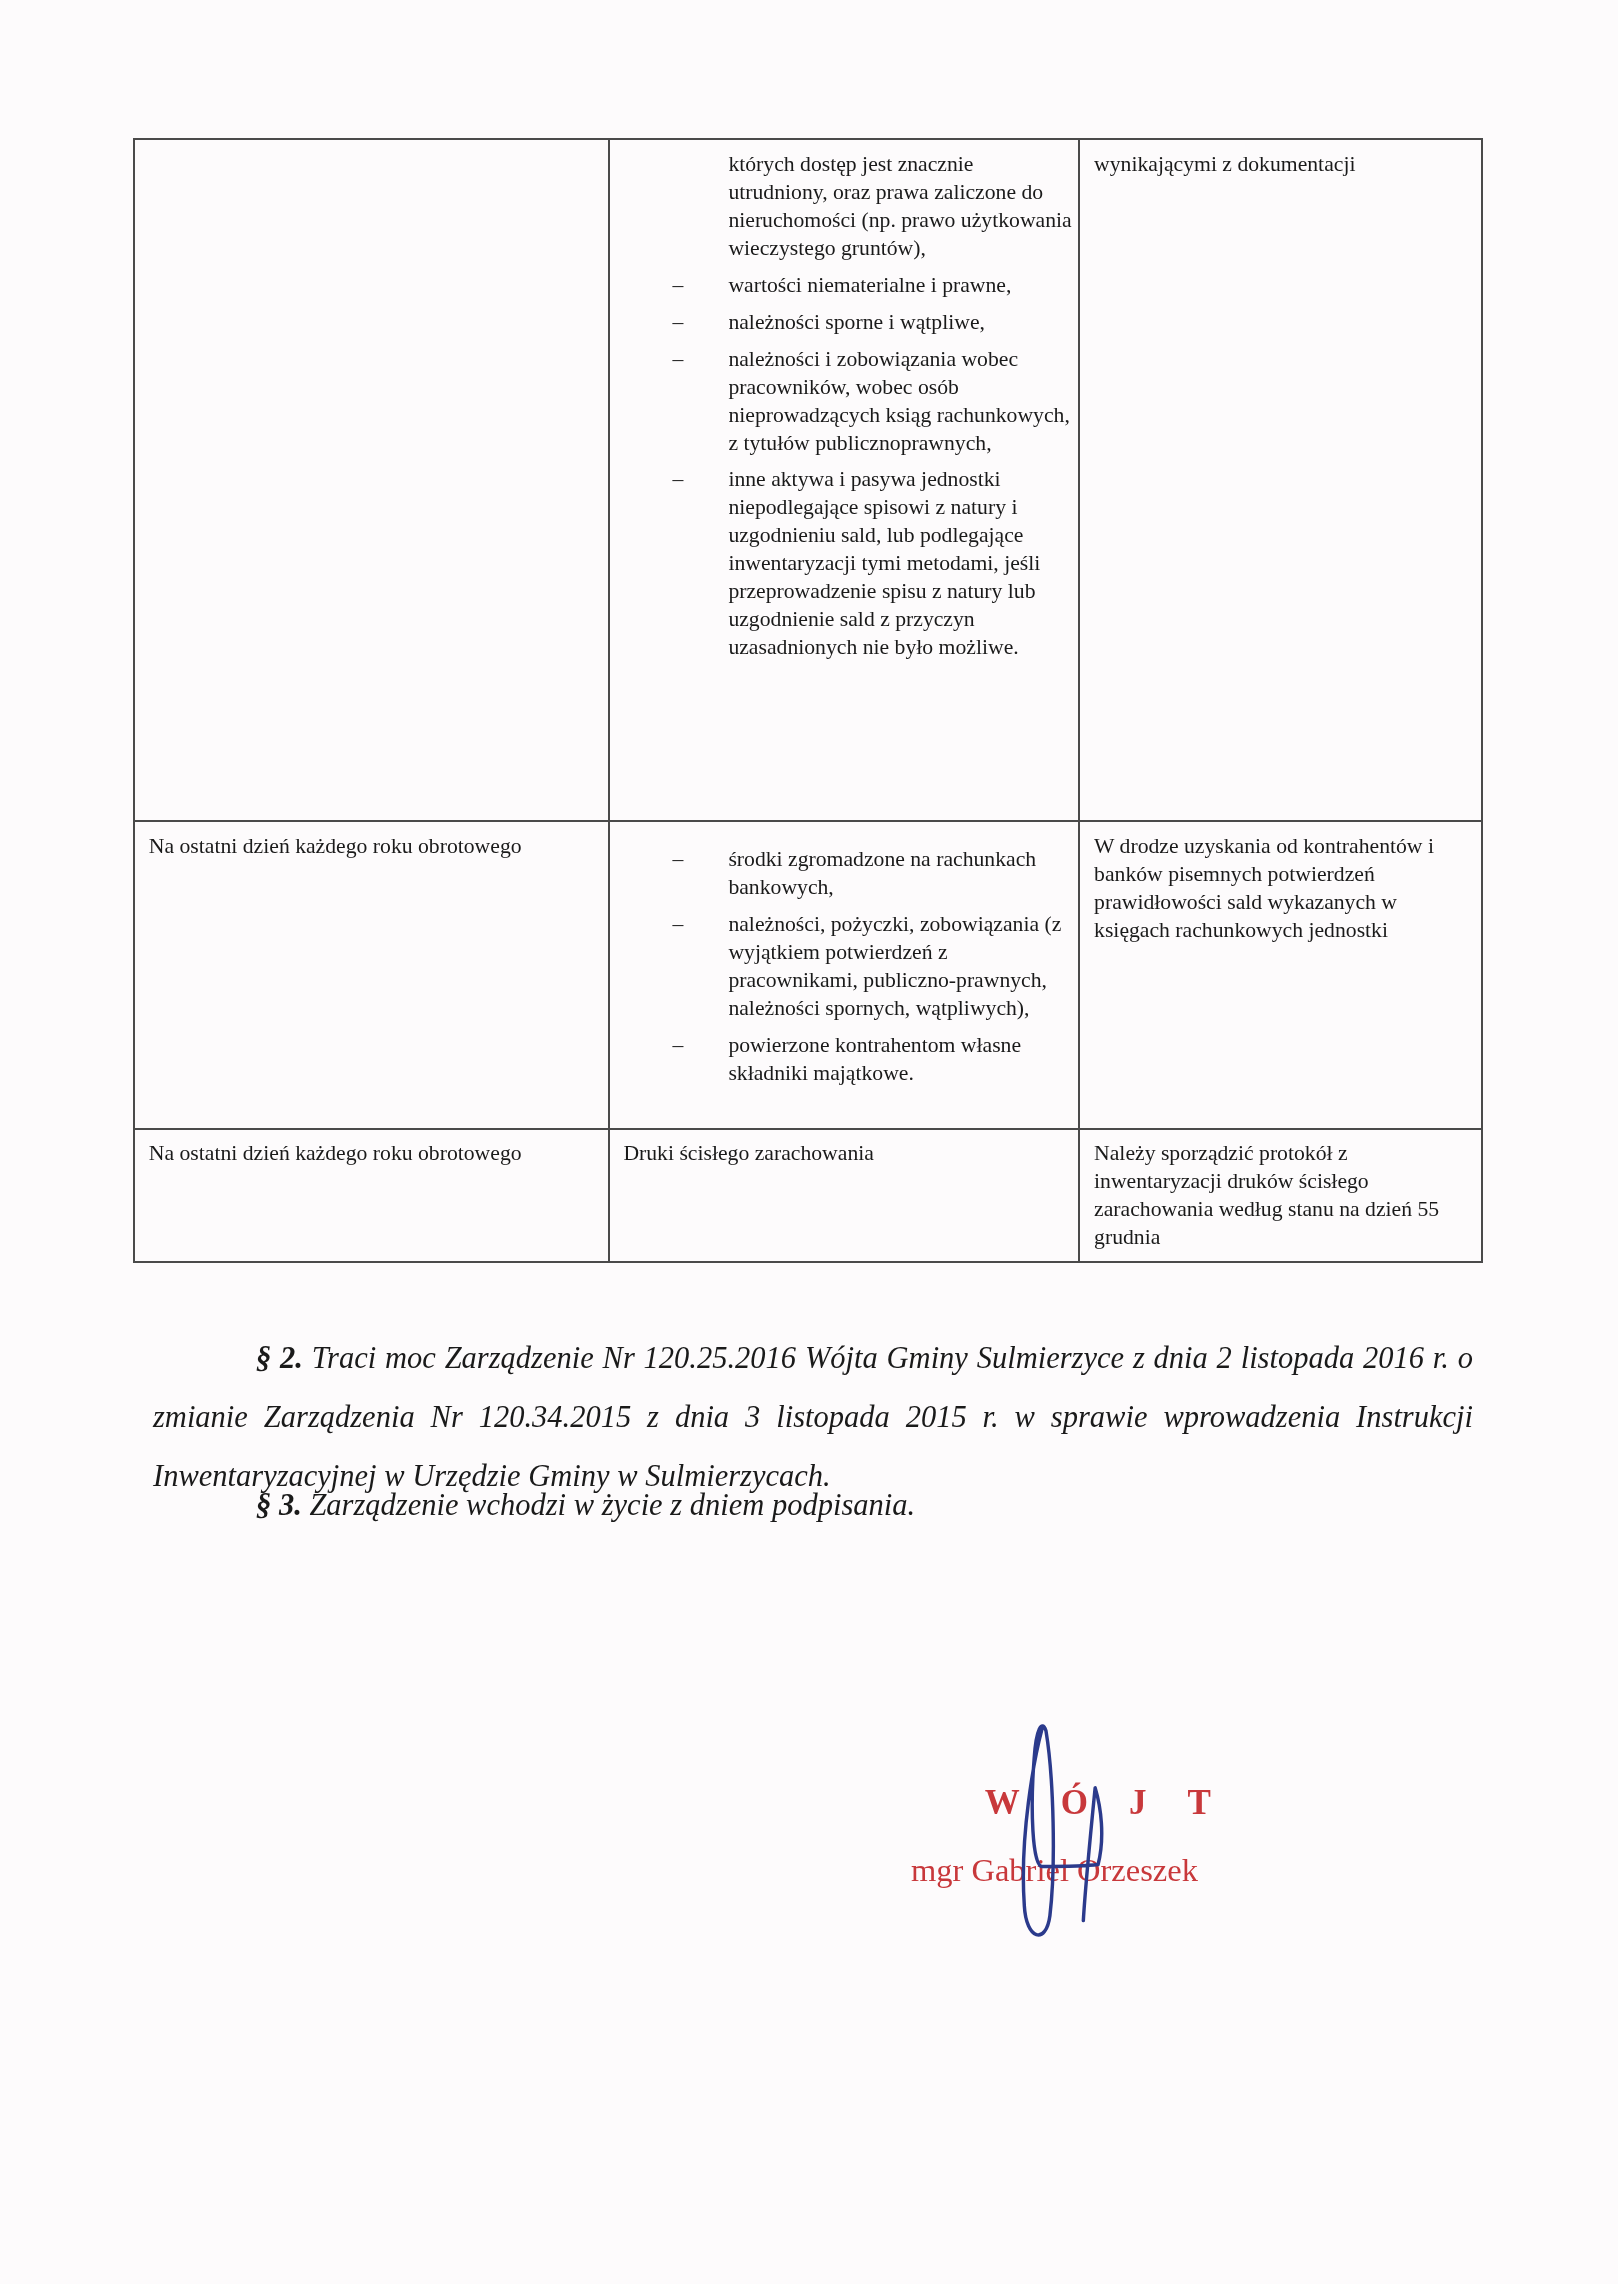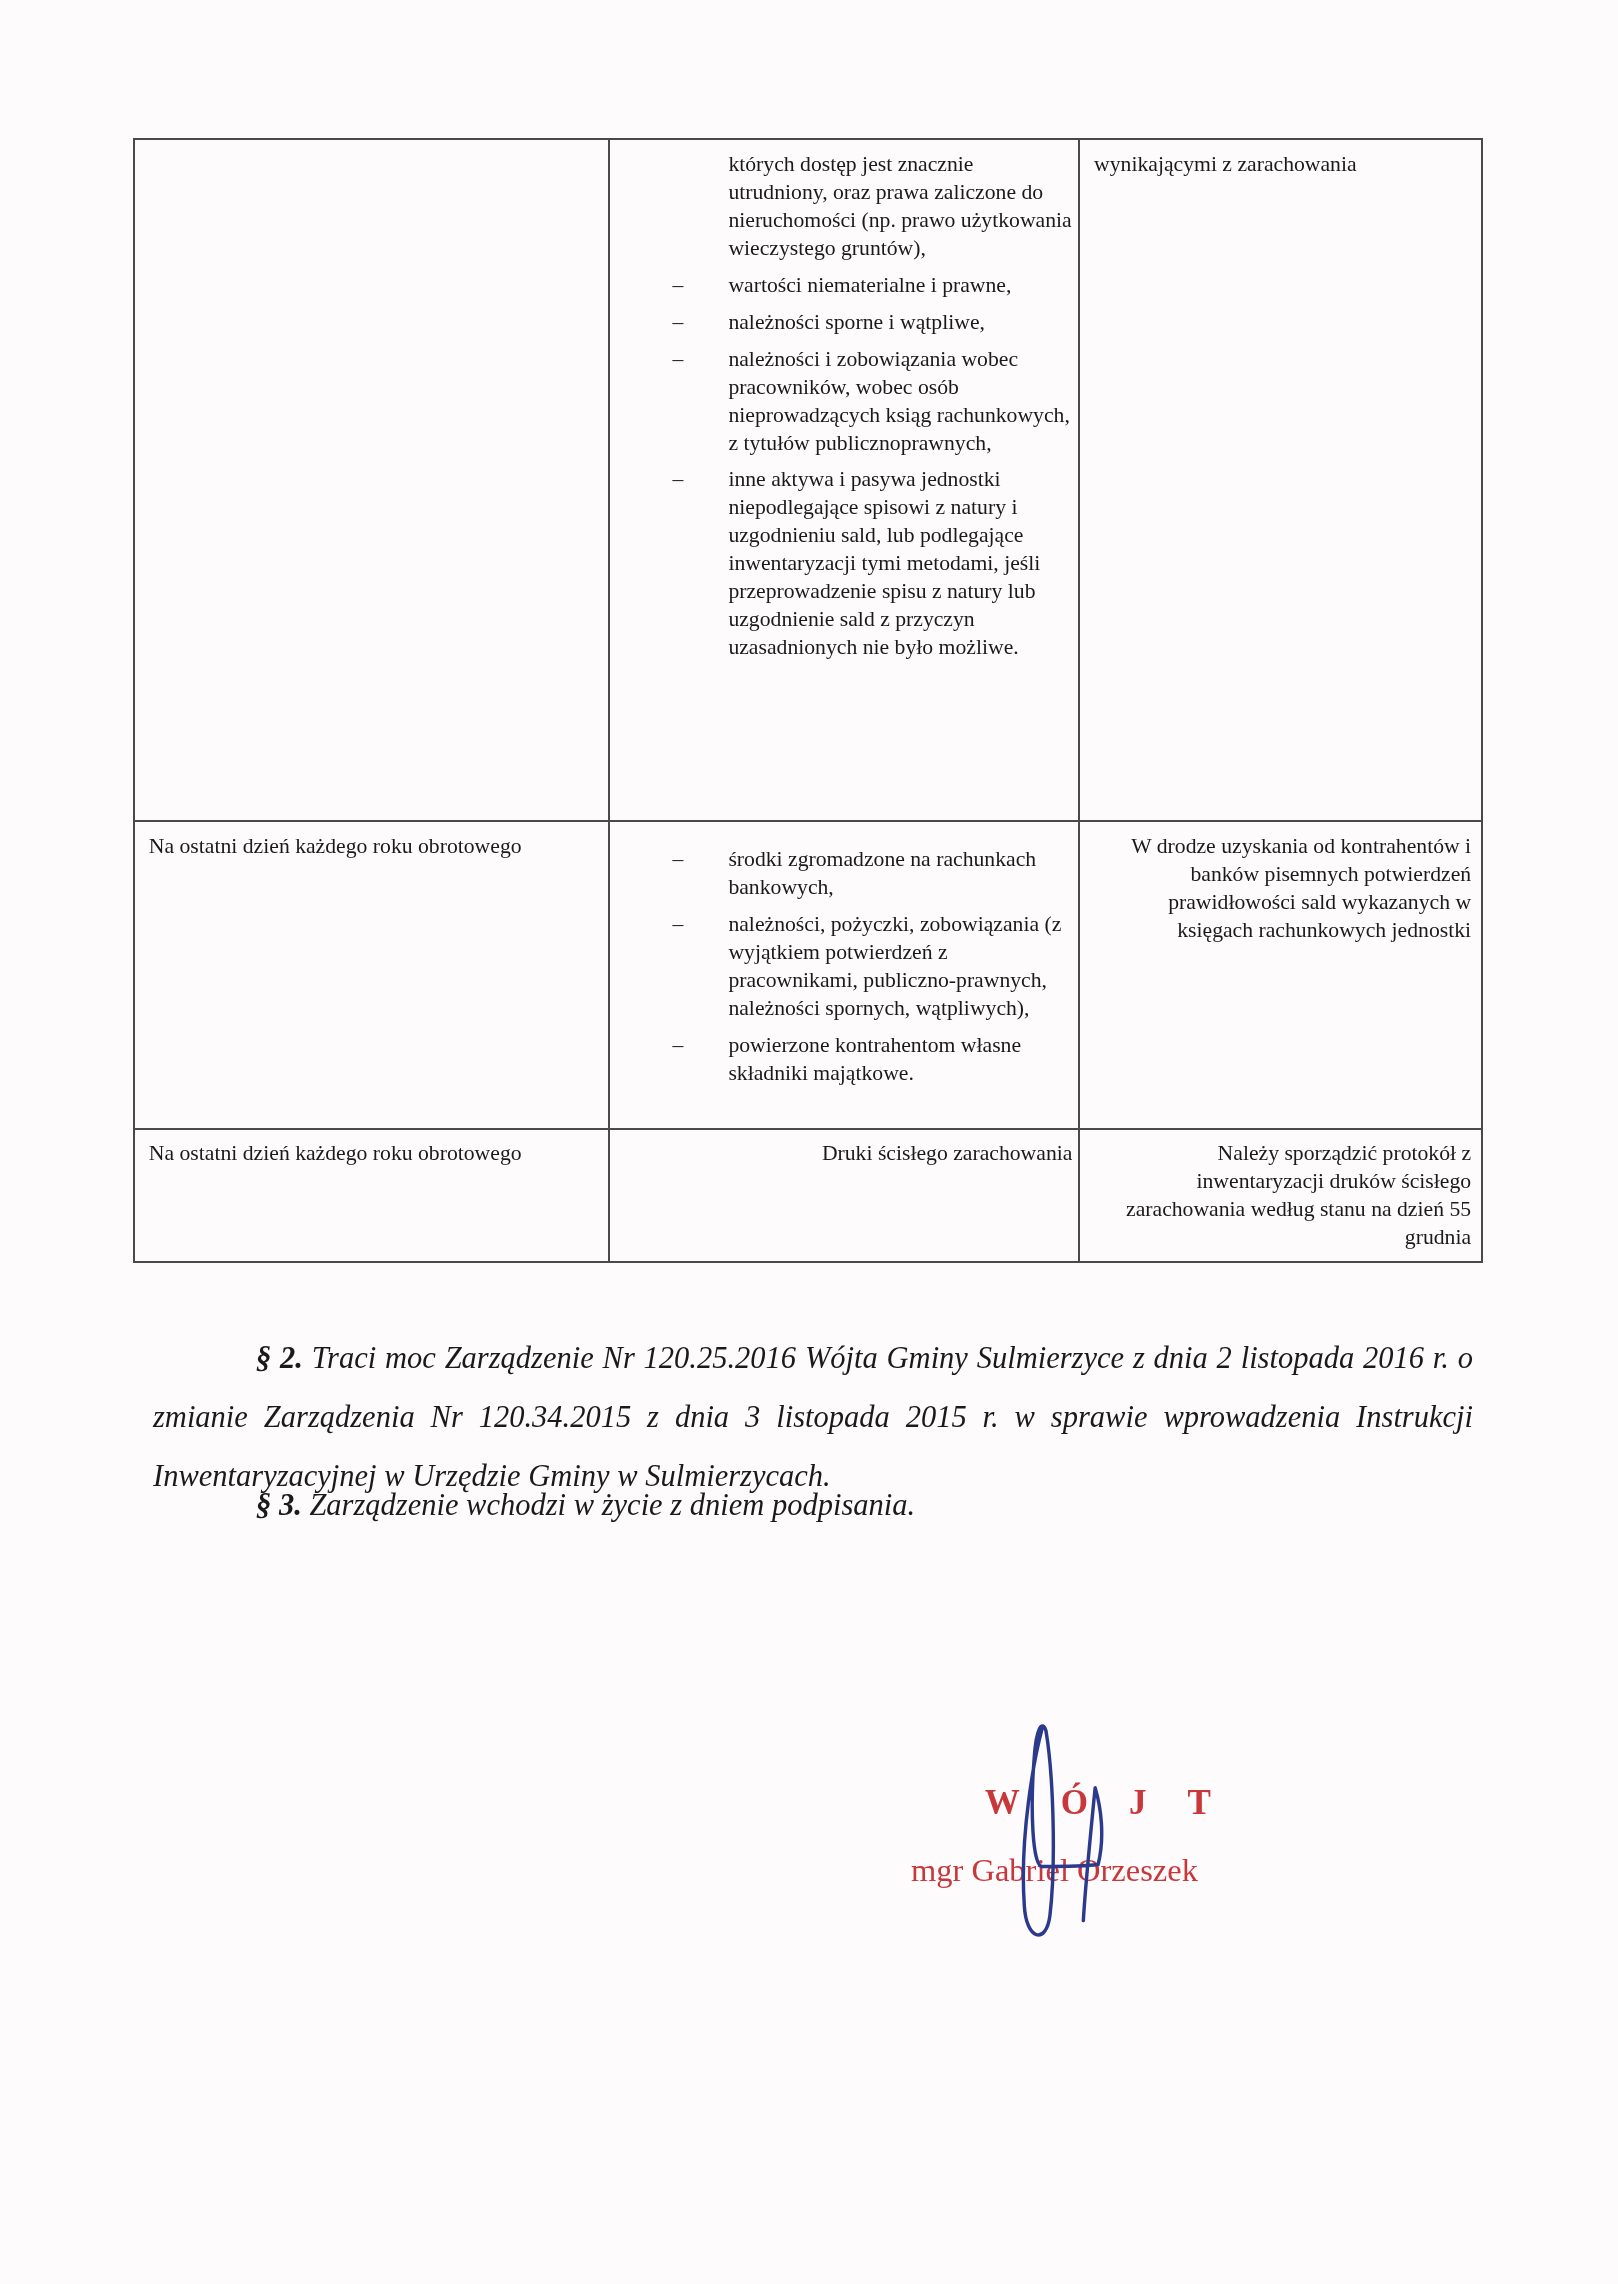--- a/index.html
+++ b/index.html
@@ -23,21 +23,21 @@
     vertical-align: top;
     font-size: 21.7px;
     line-height: 28px;
   }
   .c1 { width: 445px; padding: 9.9px 13.8px; }
   .c2 { width: 449px; padding: 9.9px 5.9px 9.9px 13.8px; }
   .c3 { padding: 9.9px 9.9px 9.9px 13.8px; }
   .row1 .c1, .row1 .c2, .row1 .c3 { height: 660px; }
   .row2 td { height: 286px; }
   .row3 td { height: 108px; }
-  .center { text-align: right; }
+  .center { text-align: left; }
   .cont { padding-left: 105px; }
   .list { list-style: none; margin: 0; padding: 0; }
   .list li { position: relative; padding-left: 105px; margin-top: 8.9px; }
   .list li .dash {
     position: absolute; left: 49px; top: 0;
   }
   .row2 .list li:first-child { margin-top: 13.8px; }
   .para {
     position: absolute;
     left: 153px; width: 1320px;
@@ -73,21 +73,21 @@
     <td class="c1"></td>
     <td class="c2">
       <div class="cont">których dostęp jest znacznie utrudniony, oraz prawa zaliczone do nieruchomości (np. prawo użytkowania wieczystego gruntów),</div>
       <ul class="list">
         <li><span class="dash">–</span><span>wartości niematerialne i prawne,</span></li>
         <li><span class="dash">–</span><span>należności sporne i wątpliwe,</span></li>
         <li><span class="dash">–</span><span>należności i zobowiązania wobec pracowników, wobec osób nieprowadzących ksiąg rachunkowych, z tytułów publicznoprawnych,</span></li>
         <li><span class="dash">–</span><span>inne aktywa i pasywa jednostki niepodlegające spisowi z natury i uzgodnieniu sald, lub podlegające inwentaryzacji tymi metodami, jeśli przeprowadzenie spisu z natury lub uzgodnienie sald z przyczyn uzasadnionych nie było możliwe.</span></li>
       </ul>
     </td>
-    <td class="c3">wynikającymi z zarachowania</td>
+    <td class="c3">wynikającymi z dokumentacji</td>
   </tr>
   <tr class="row2">
     <td class="c1">Na ostatni dzień każdego roku obrotowego</td>
     <td class="c2">
       <ul class="list">
         <li><span class="dash">–</span><span>środki zgromadzone na rachunkach bankowych,</span></li>
         <li><span class="dash">–</span><span>należności, pożyczki, zobowiązania (z wyjątkiem potwierdzeń z pracownikami, publiczno-prawnych, należności spornych, wątpliwych),</span></li>
         <li><span class="dash">–</span><span>powierzone kontrahentom własne składniki majątkowe.</span></li>
       </ul>
     </td>

